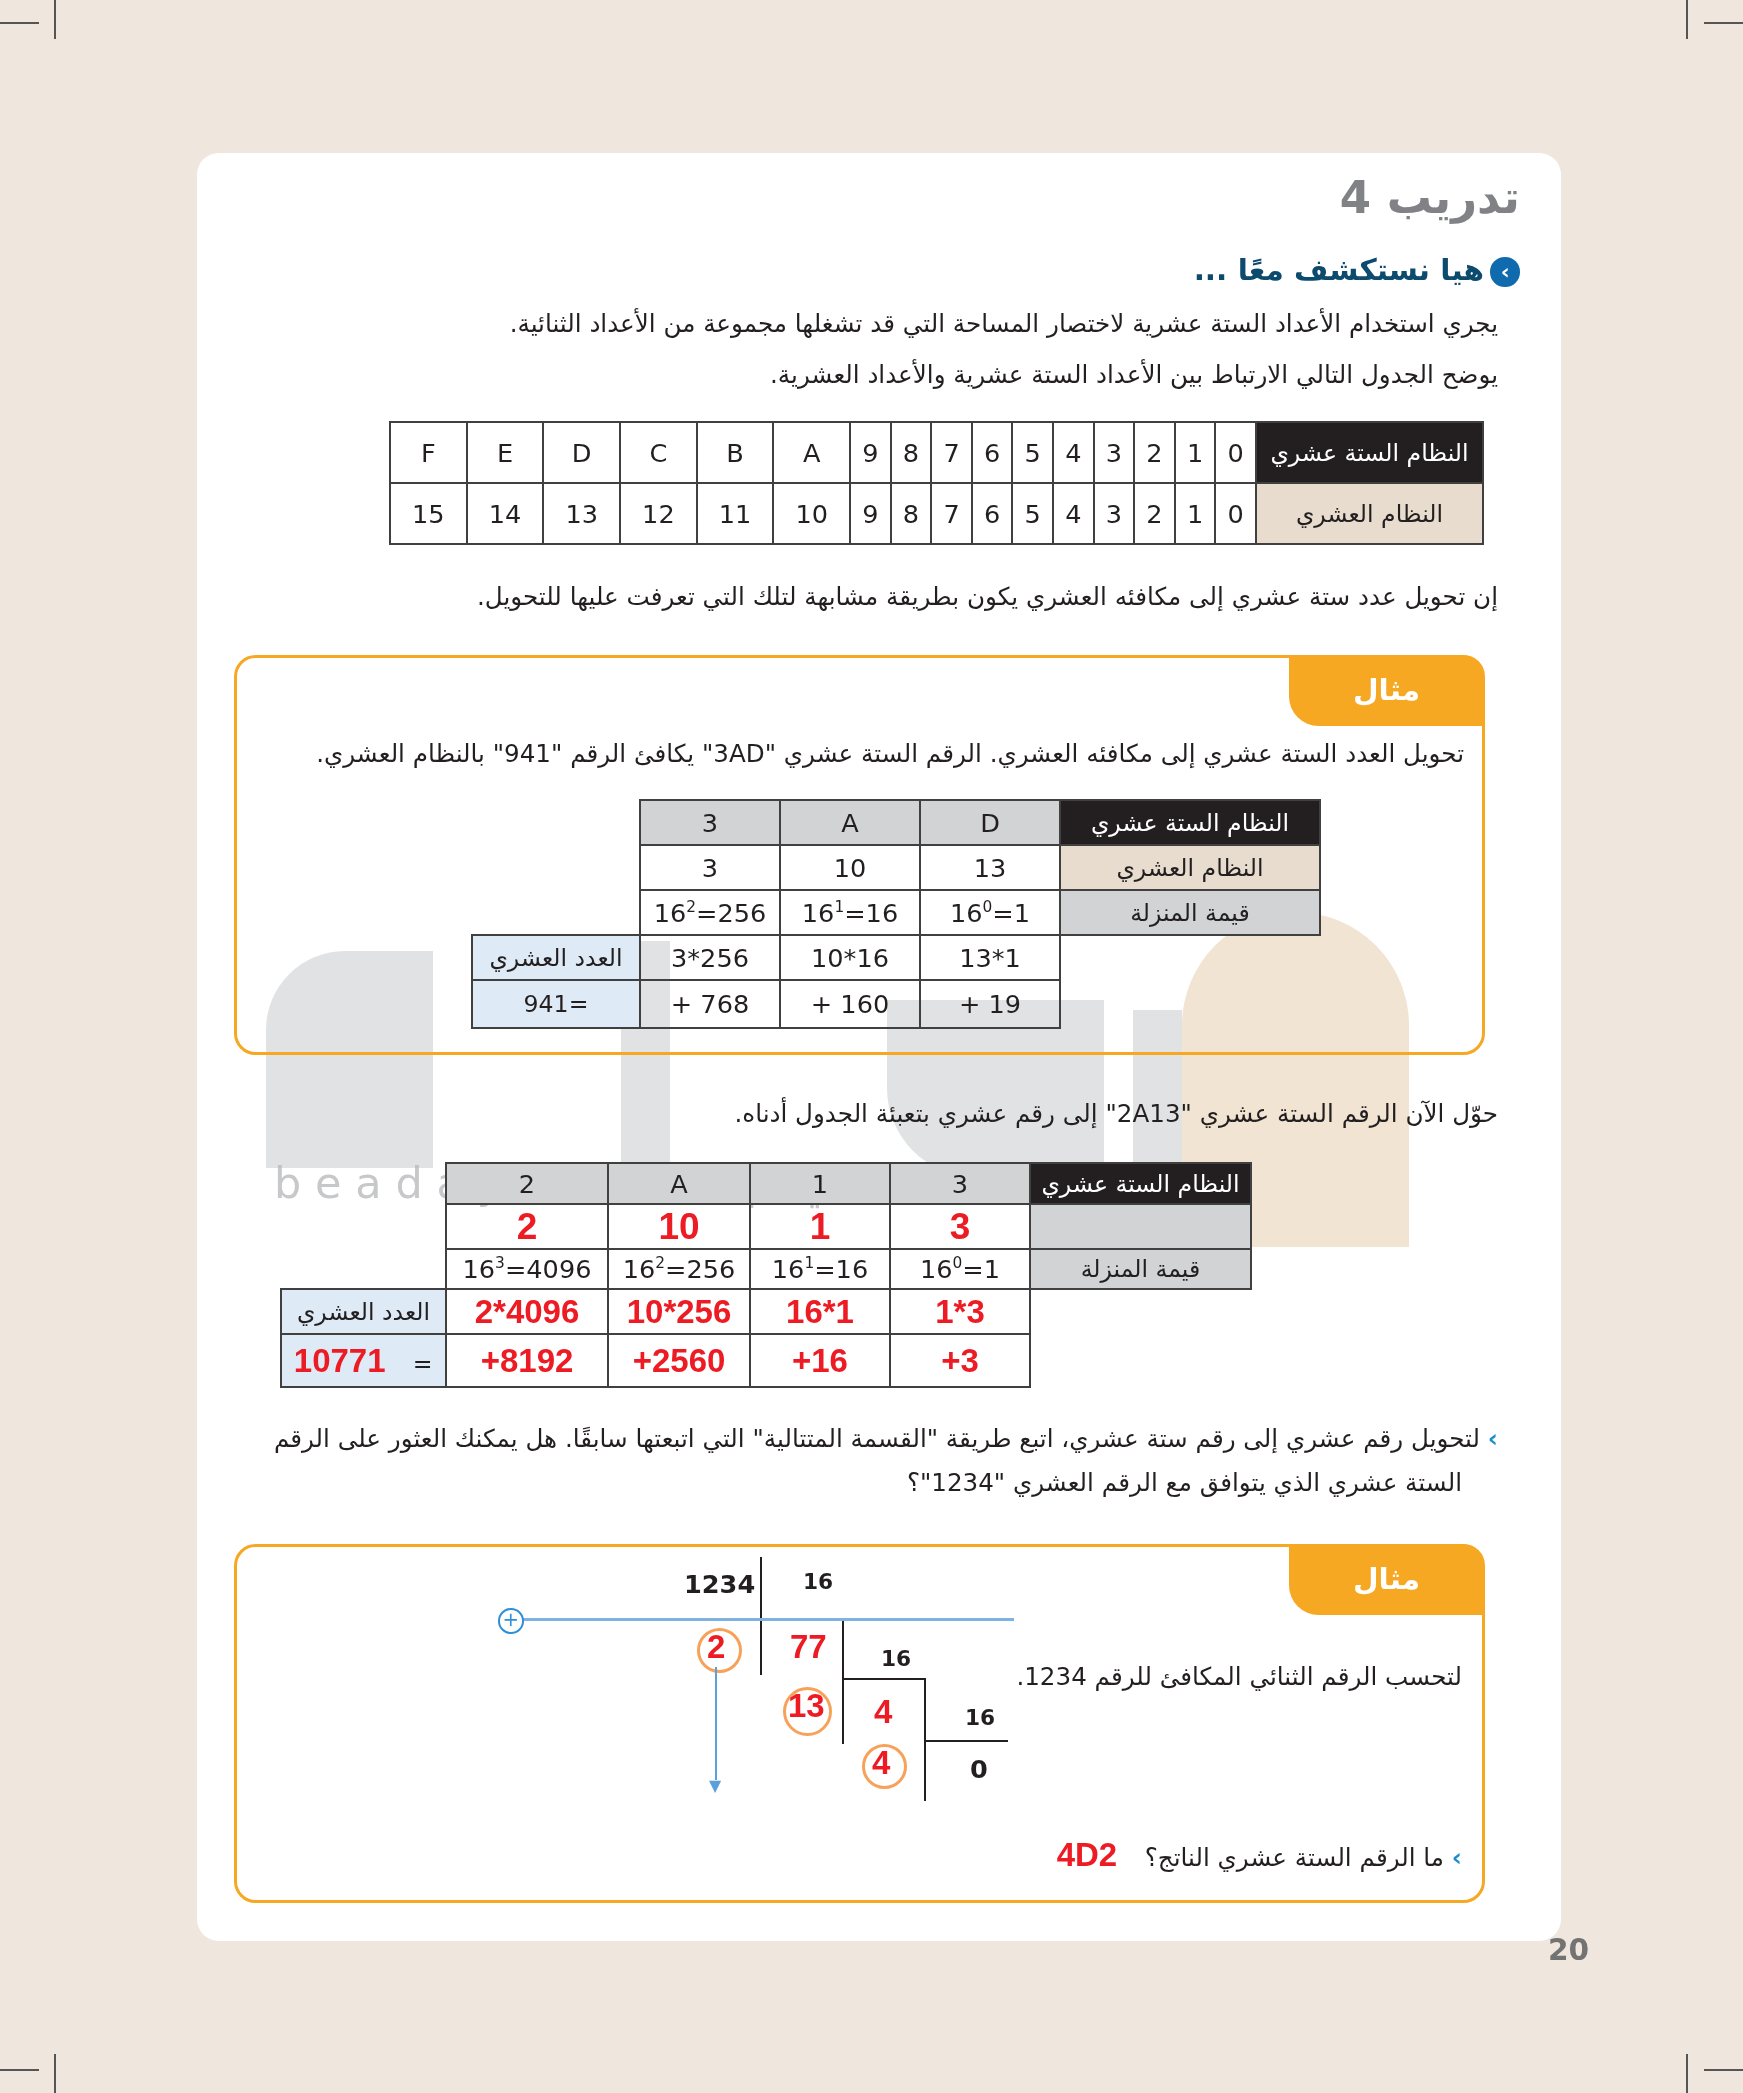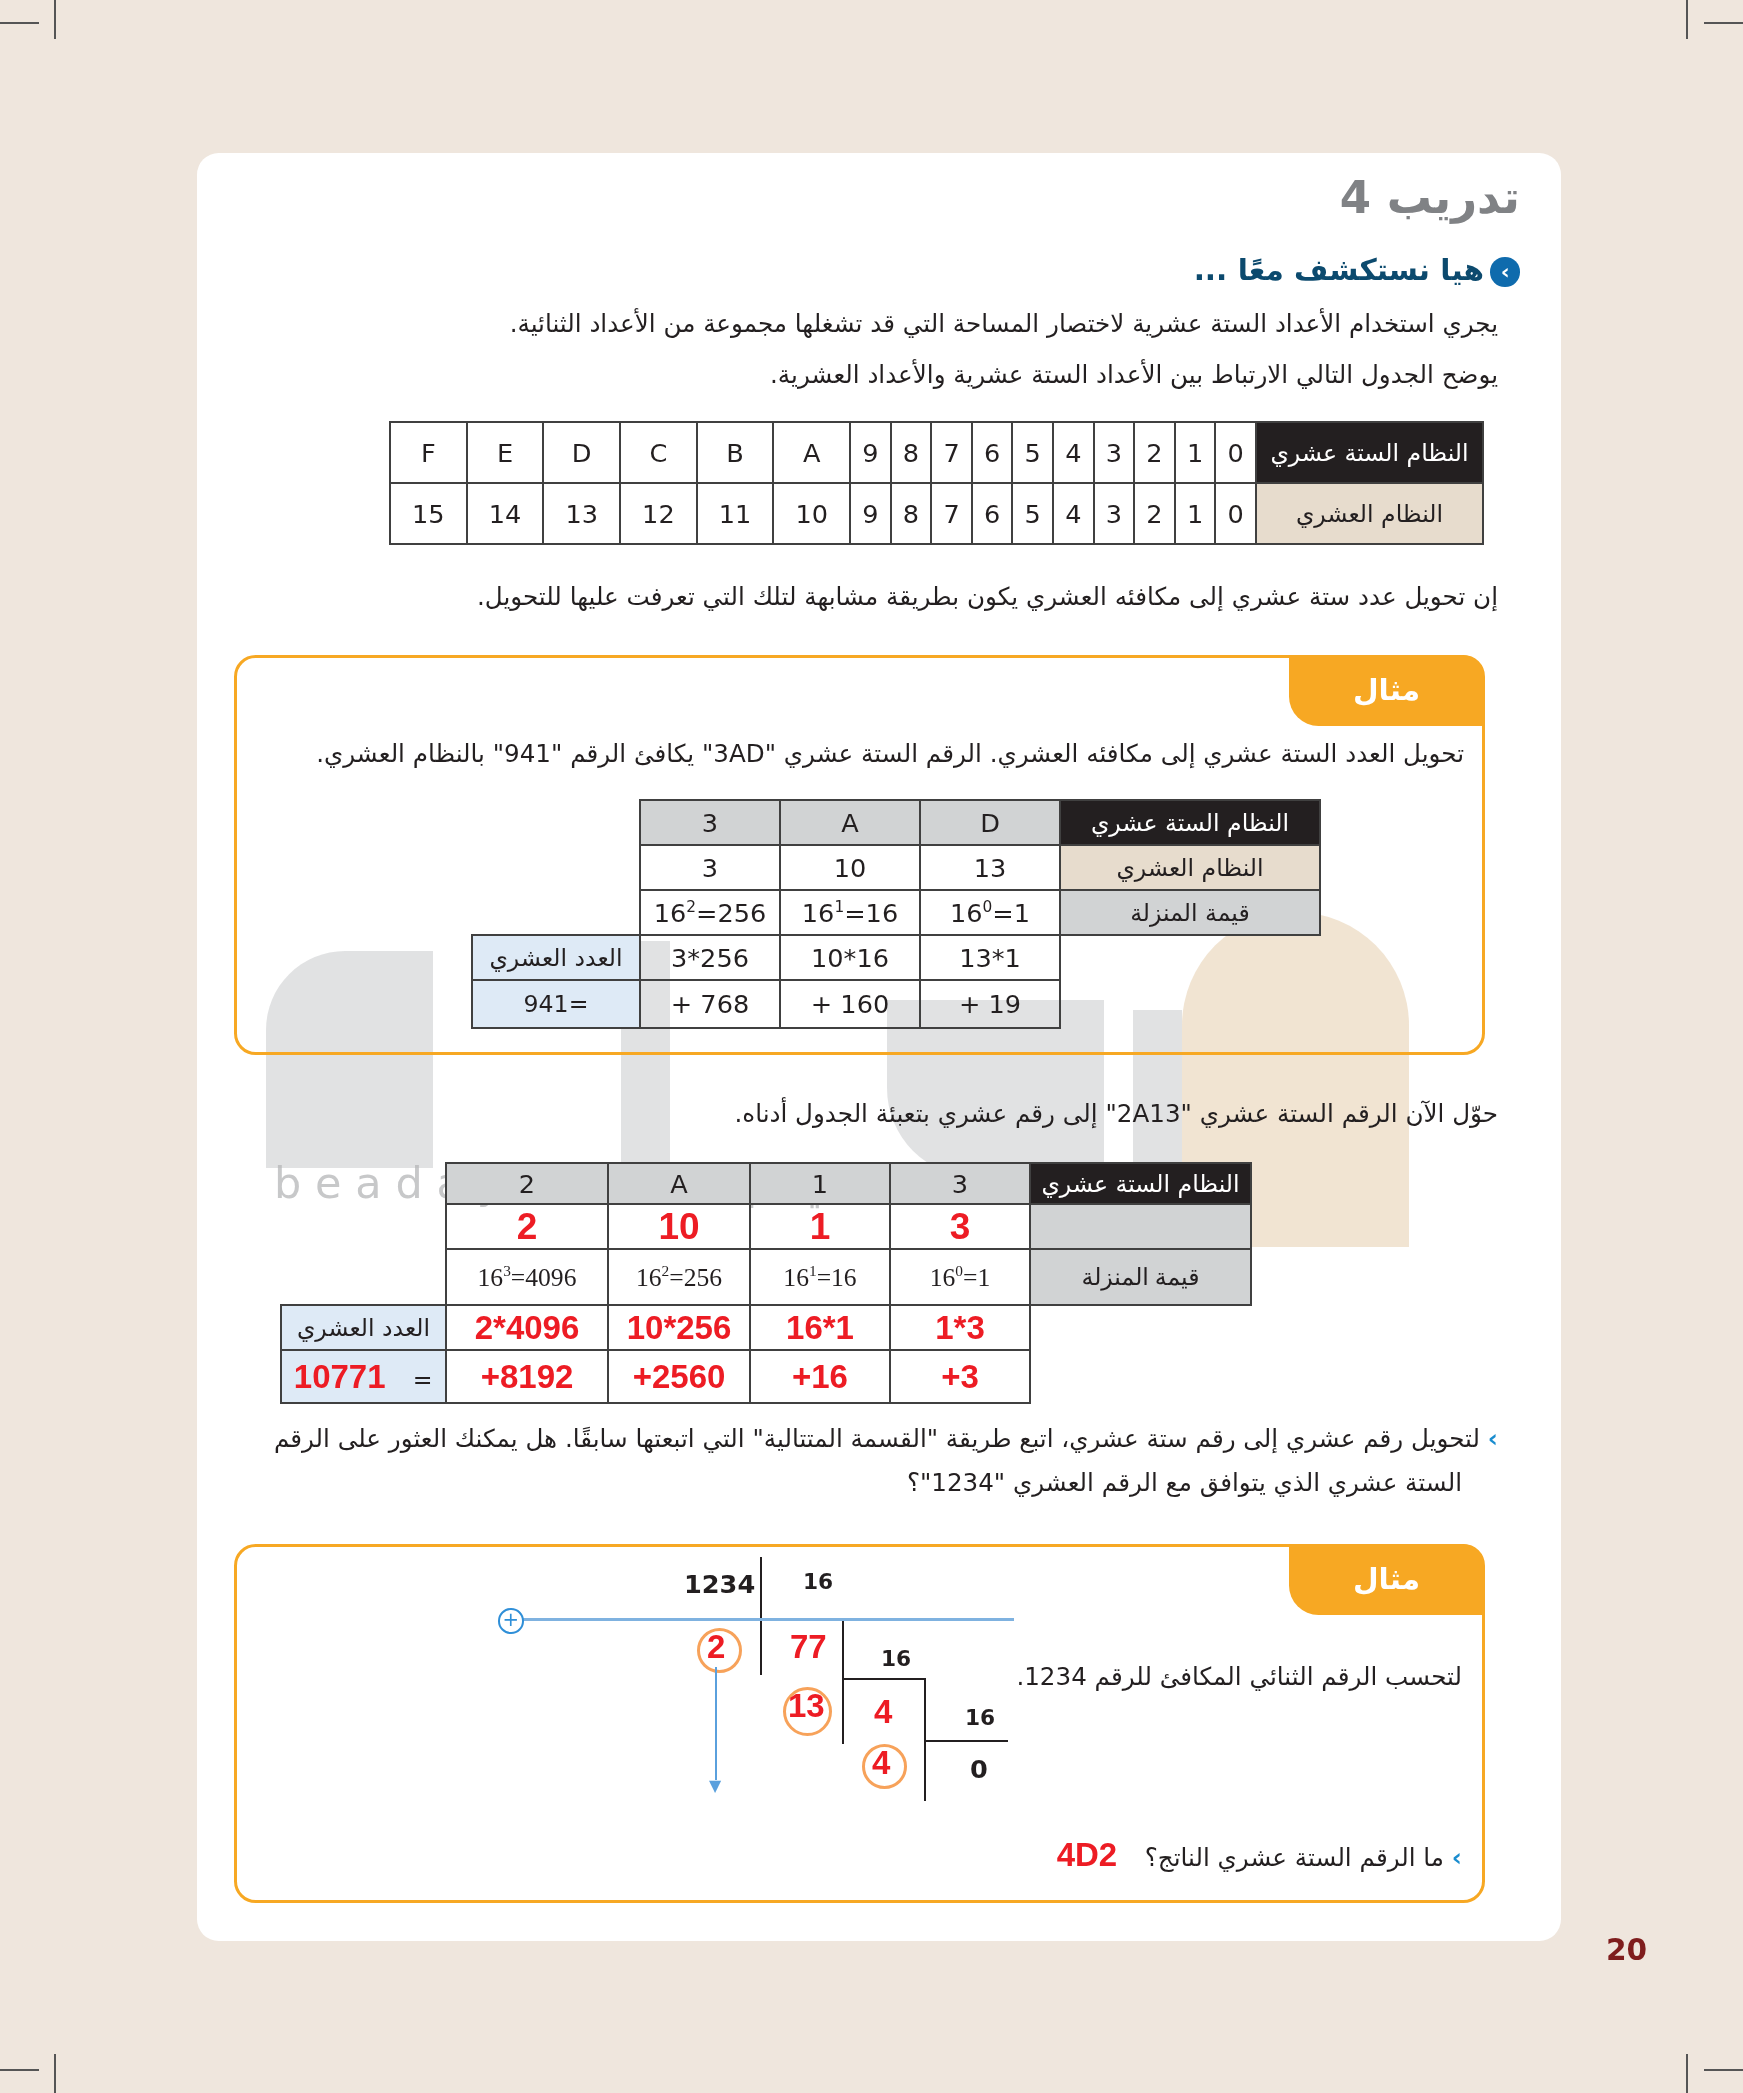--- a/index.html
+++ b/index.html
@@ -34,21 +34,21 @@
   .tag {
     position: absolute; background: #f7a823; color: #fff; font-weight: bold; font-size: 29.6px;
     text-align: center; border-radius: 0 21.7px 0 29.6px;
   }
   sup { font-size: 60%; }
   .note-bubble {
     position: absolute; background: #dde5ec; border-radius: 29.6px; font-size: 23.6px;
     text-align: center;
   }
   .bullet { color: #1a8dcf; font-weight: bold; }
-  .page-num { position: absolute; left: 1606px; top: 1933px; font-size: 29.6px; font-weight: bold; color: #7f1d1d; }
+  .page-num { position: absolute; left: 1548px; top: 1933px; font-size: 29.6px; font-weight: bold; color: #737373; }
   .watermark {
     position: absolute; left: 276px; top: 1162px; font-size: 43px; color: #b5b6b8; letter-spacing: 13.8px;
     font-family: "DejaVu Sans", sans-serif; opacity: 0.75;
   }
   .wm-shape { position: absolute; background: #bcbec0; opacity: 0.45; }
 </style>
 </head>
 <body>
 
 <div class="crop" style="left:0;top:21.7px;width:39px;height:2px;"></div>
@@ -177,21 +177,21 @@
       <td class="hdr-dark" style="width:219px;">النظام الستة عشري</td>
     </tr>
     <tr style="height:45px;">
       <td style="border:none;"></td>
       <td class="red" style="font-size:37px;">2</td>
       <td class="red" style="font-size:37px;">10</td>
       <td class="red" style="font-size:37px;">1</td>
       <td class="red" style="font-size:37px;">3</td>
       <td class="cell-gray"></td>
     </tr>
-    <tr style="height:56px;font-family:Liberation Serif, serif;">
+    <tr style="height:40px;">
       <td style="border:none;"></td>
       <td><span>16</span><sup>3</sup><span>=4096</span></td>
       <td><span>16</span><sup>2</sup><span>=256</span></td>
       <td><span>16</span><sup>1</sup><span>=16</span></td>
       <td><span>16</span><sup>0</sup><span>=1</span></td>
       <td class="hdr-gray">قيمة المنزلة</td>
     </tr>
     <tr style="height:45px;">
       <td class="hdr-blue">العدد العشري</td>
       <td class="red" style="font-size:33px;">2*4096</td>

